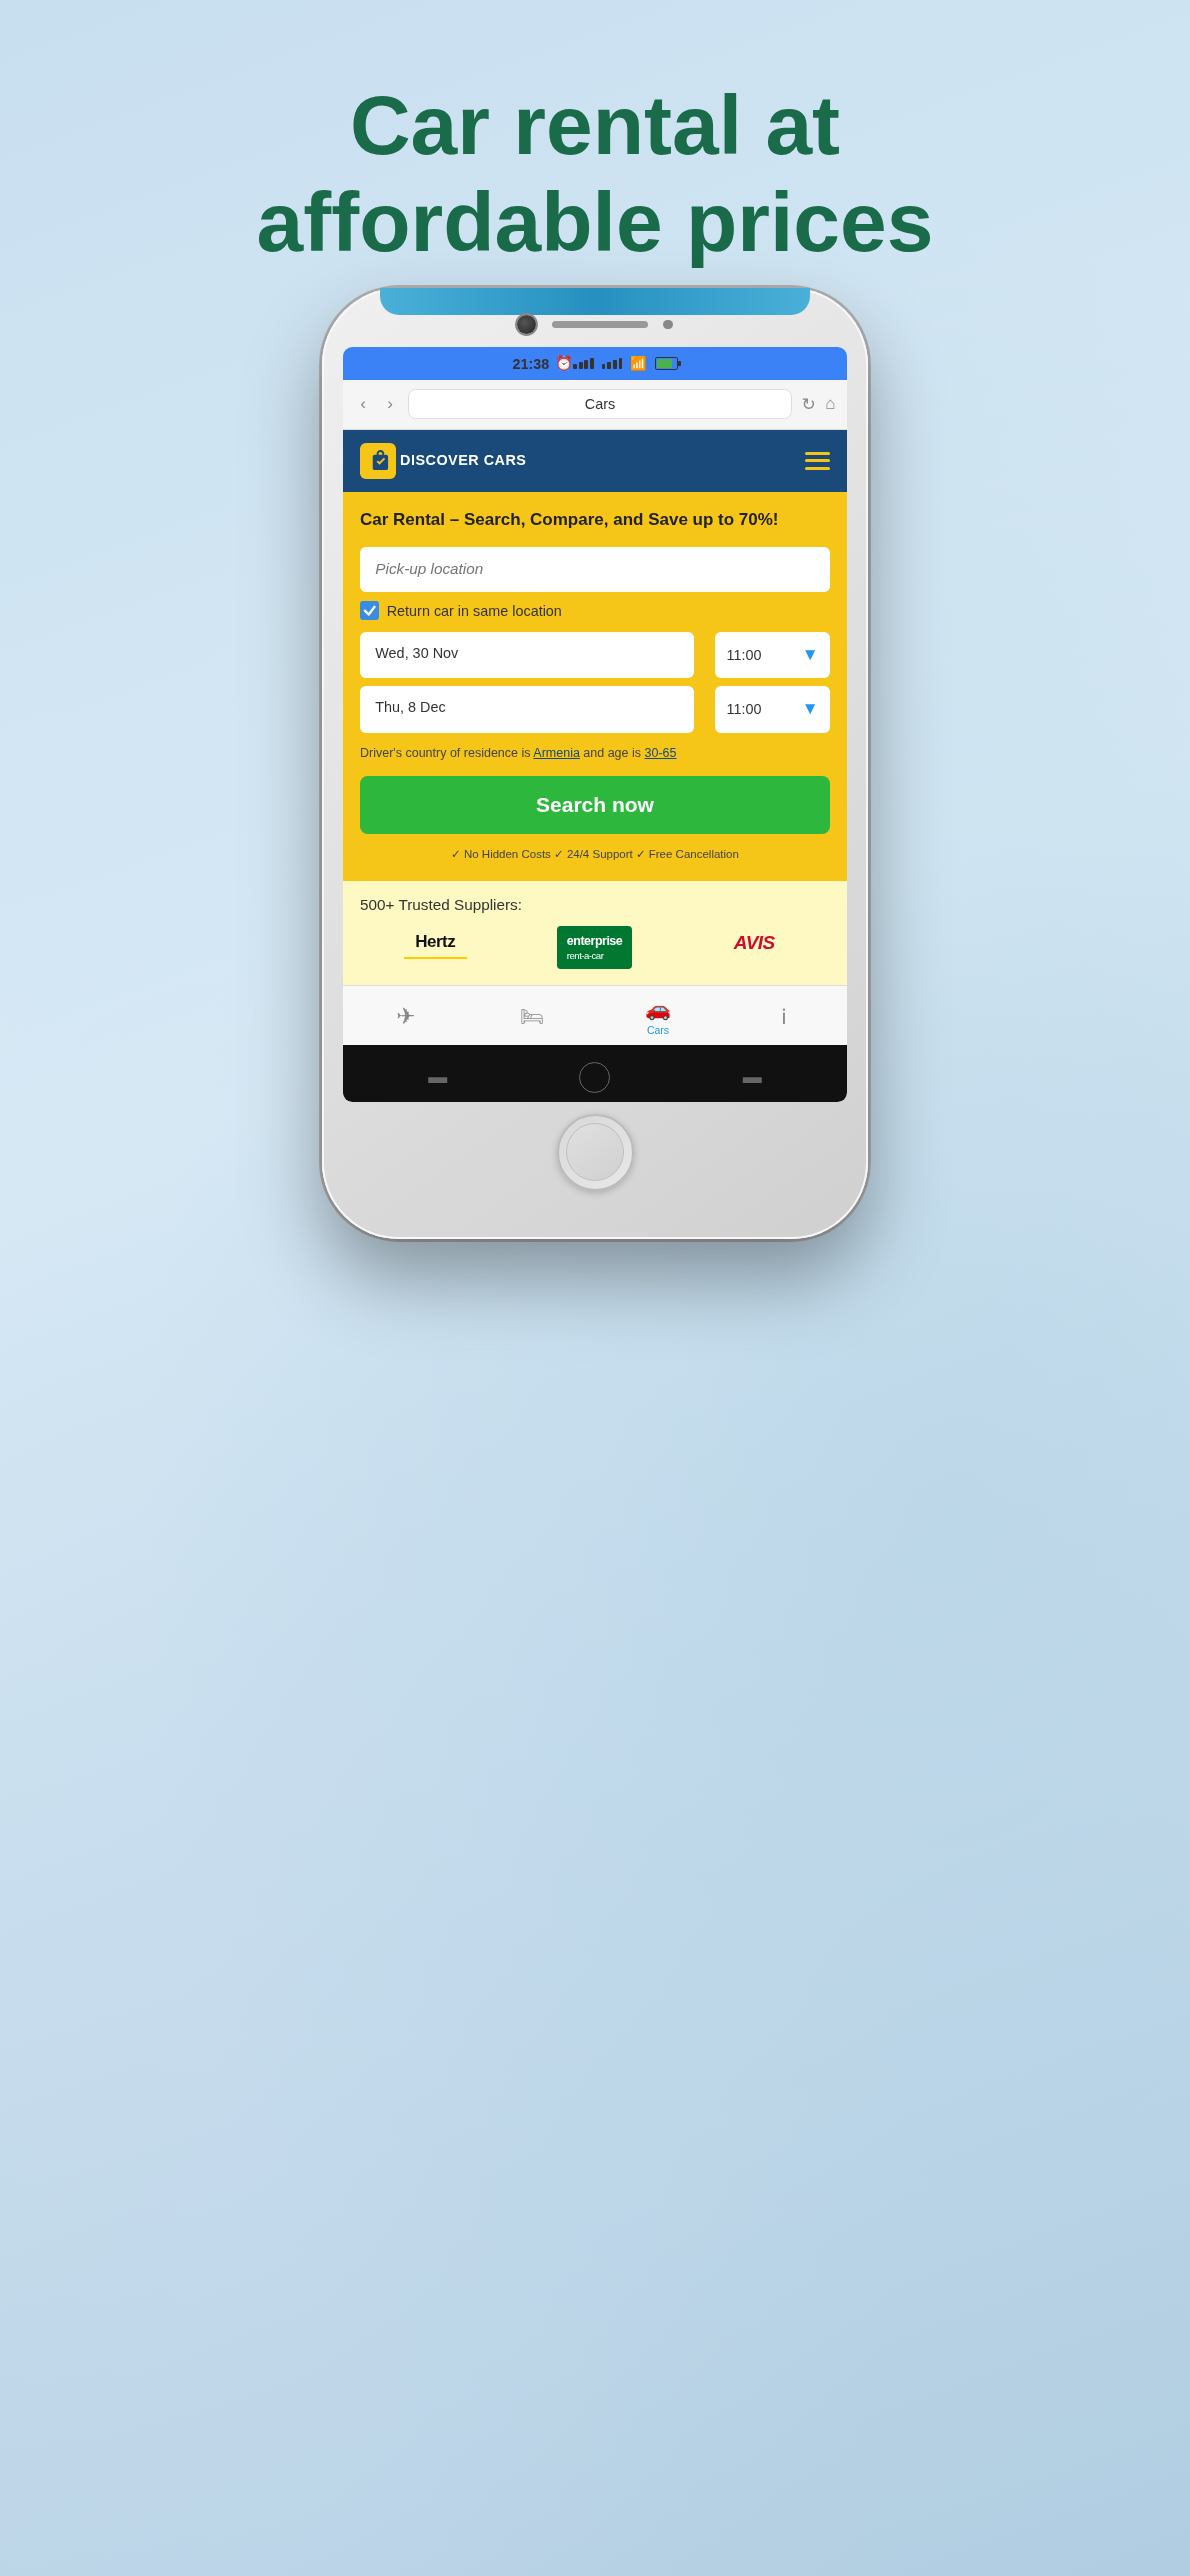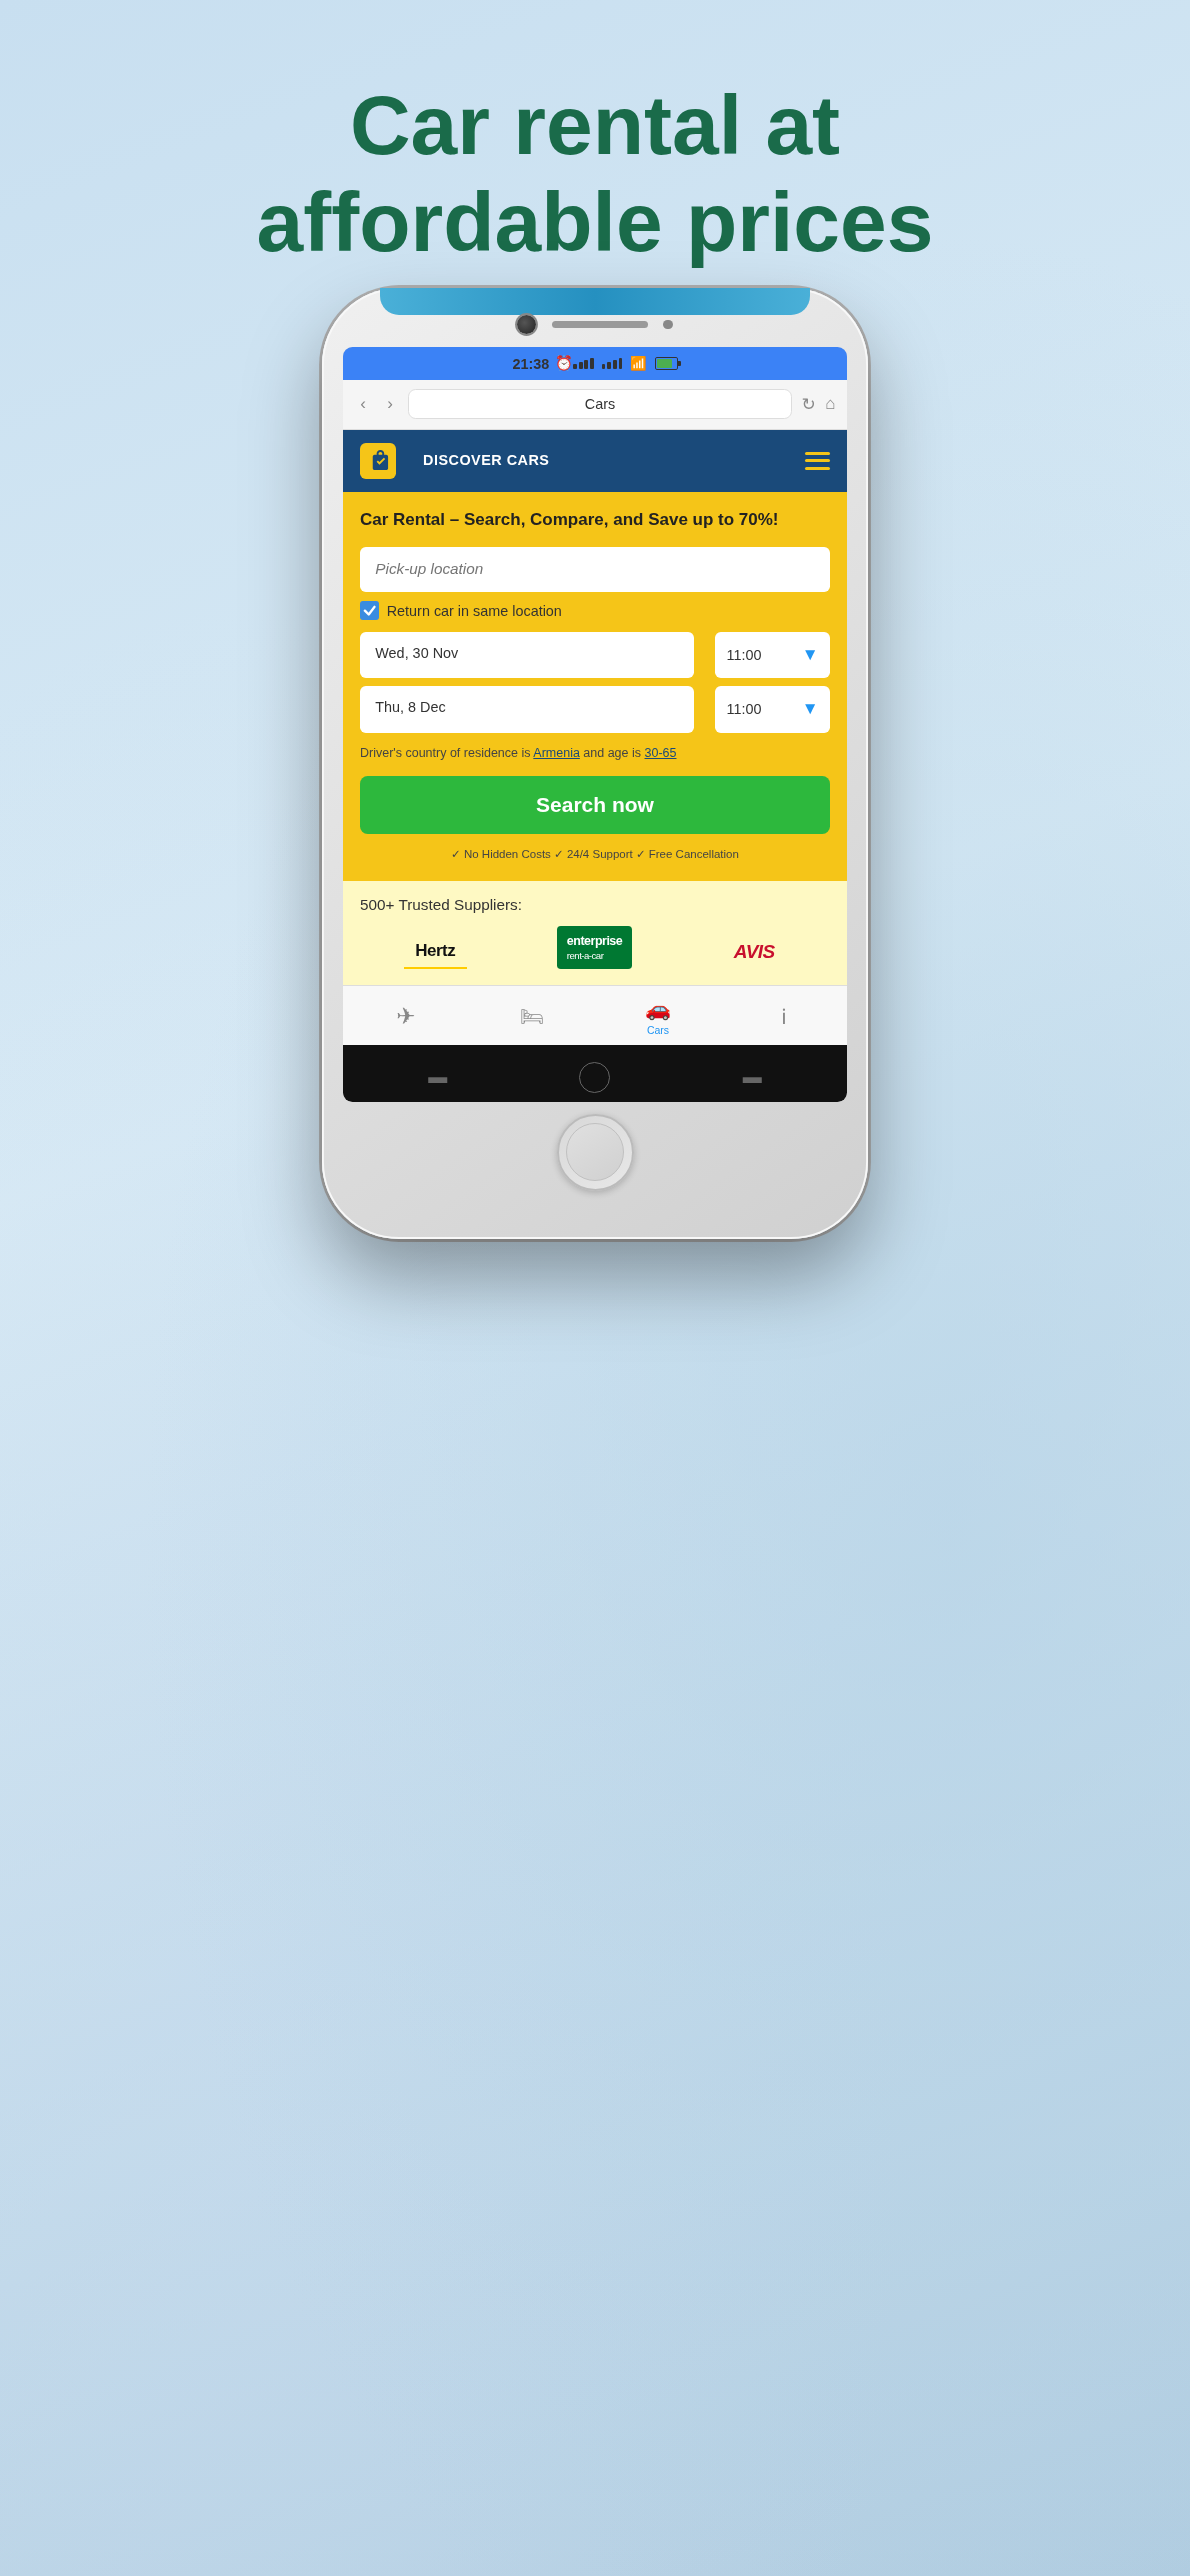--- a/index.html
+++ b/index.html
@@ -224,21 +224,21 @@
       background: #1a4a7a;
       display: flex;
       align-items: center;
       justify-content: space-between;
       padding: 13.4px 17px;
     }
 
     .logo-area {
       display: flex;
       align-items: center;
-      gap: 27px;
+      gap: 4px;
     }
 
     .logo-icon {
       width: 36px;
       height: 36px;
       background: #f5c518;
       border-radius: 5.8px;
       display: flex;
       align-items: center;
       justify-content: center;
@@ -404,21 +404,21 @@
     }
 
     .suppliers-title {
       font-size: 15.3px;
       color: #333;
       margin-bottom: 11.5px;
     }
 
     .supplier-logos {
       display: flex;
-      align-items: flex-end;
+      align-items: flex-start;
       justify-content: space-around;
       gap: 3px;
     }
 
     .supplier-logo {
       padding: 5.8px 11.5px;
       font-weight: 900;
       font-size: 17px;
       letter-spacing: -0.5px;
     }

